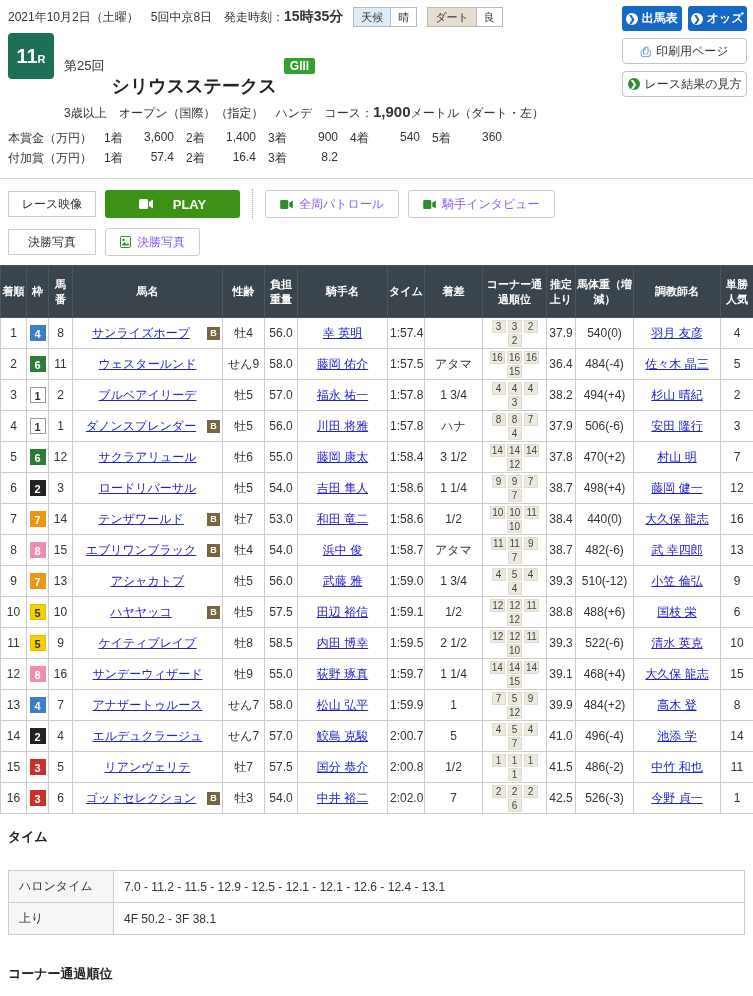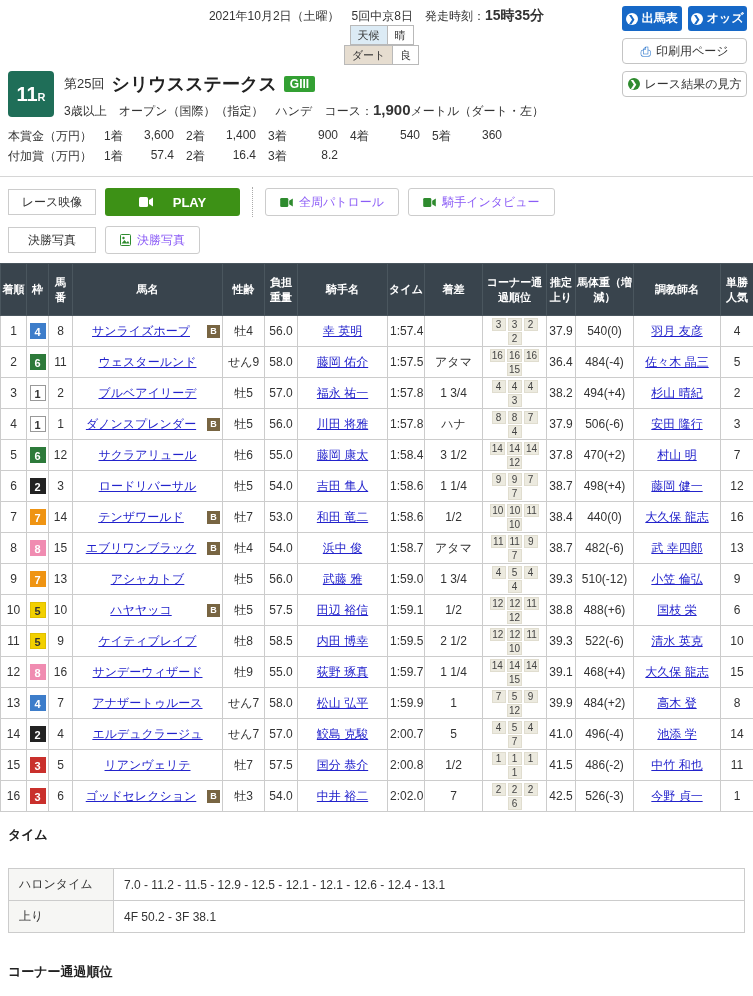--- a/index.html
+++ b/index.html
@@ -4,21 +4,21 @@
 <style>
   * { margin:0; padding:0; box-sizing:border-box; }
   body {
     width:753px; background:#fff; color:#333;
     font-family:"Liberation Sans","DejaVu Sans",sans-serif;
     font-size:12px;
   }
   .page { width:753px; position:relative; }
 
   
-  .topbar { display:flex; align-items:center; padding:7px 8px 4px 8px;flex-direction:column; }
+  .topbar { display:flex; align-items:center; padding:7px 8px 4px 8px; }
   .dateline { white-space:nowrap; color:#333; }
   .start-time { font-weight:bold; font-size:14px; }
   .badge-pair { display:inline-flex; margin-left:10px; border:1px solid #b9b9b9; height:20px; line-height:18px; font-size:11px; }
   .badge-pair .k { padding:0 7px; border-right:1px solid #b9b9b9; }
   .badge-pair .v { padding:0 7px; background:#fff; }
   .k.weather { background:#dcebf5; }
   .k.track { background:#e6ddd0; }
 
   .actions { position:absolute; top:6px; right:6px; width:125px; display:flex; flex-direction:column; gap:7px; align-items:stretch; z-index:5; }
   .actions .row2 { display:flex; gap:6px; }
@@ -28,21 +28,21 @@
   .circ-green { display:inline-block; width:12px; height:12px; border-radius:50%; background:#2e8b2e; color:#fff; font-size:9px; line-height:12px; text-align:center; font-weight:bold; }
   .printer-ic { color:#1668c7; font-size:13px; line-height:1; }
 
   
   .race-head { display:flex; padding:2px 8px 0 8px; gap:10px; }
   .race-num { width:46px; height:46px; background:#1f6e58; border-radius:4px; color:#fff; display:flex; align-items:center; justify-content:center; font-weight:bold; font-size:20px; flex:none; }
   .race-num .r { font-size:11px; margin-top:6px; }
   .race-main { padding-top:1px; }
   .race-title-line { display:flex; align-items:center; gap:7px; }
   .race-edition { font-size:13px; font-weight:normal; }
-  .race-title { font-size:18px; font-weight:bold; color:#222; }
+  .race-title { font-size:18px; font-weight:bold; color:#222;margin-top:40px; }
   .grade { background:#33a033; color:#fff; font-weight:bold; font-size:12px; padding:1px 6px; border-radius:2px; }
   .race-cond { margin-top:5px; color:#333; }
   .course-val { font-weight:bold; font-size:15px; }
 
   
   .prize { padding:8px 8px 6px 8px; color:#333; }
   .prize-row { display:flex; margin-bottom:3px; }
   .prize-label { width:84px; }
   .prize-rank { width:26px; text-align:left; margin-left:12px; }
   .prize-val { width:44px; text-align:right; }

